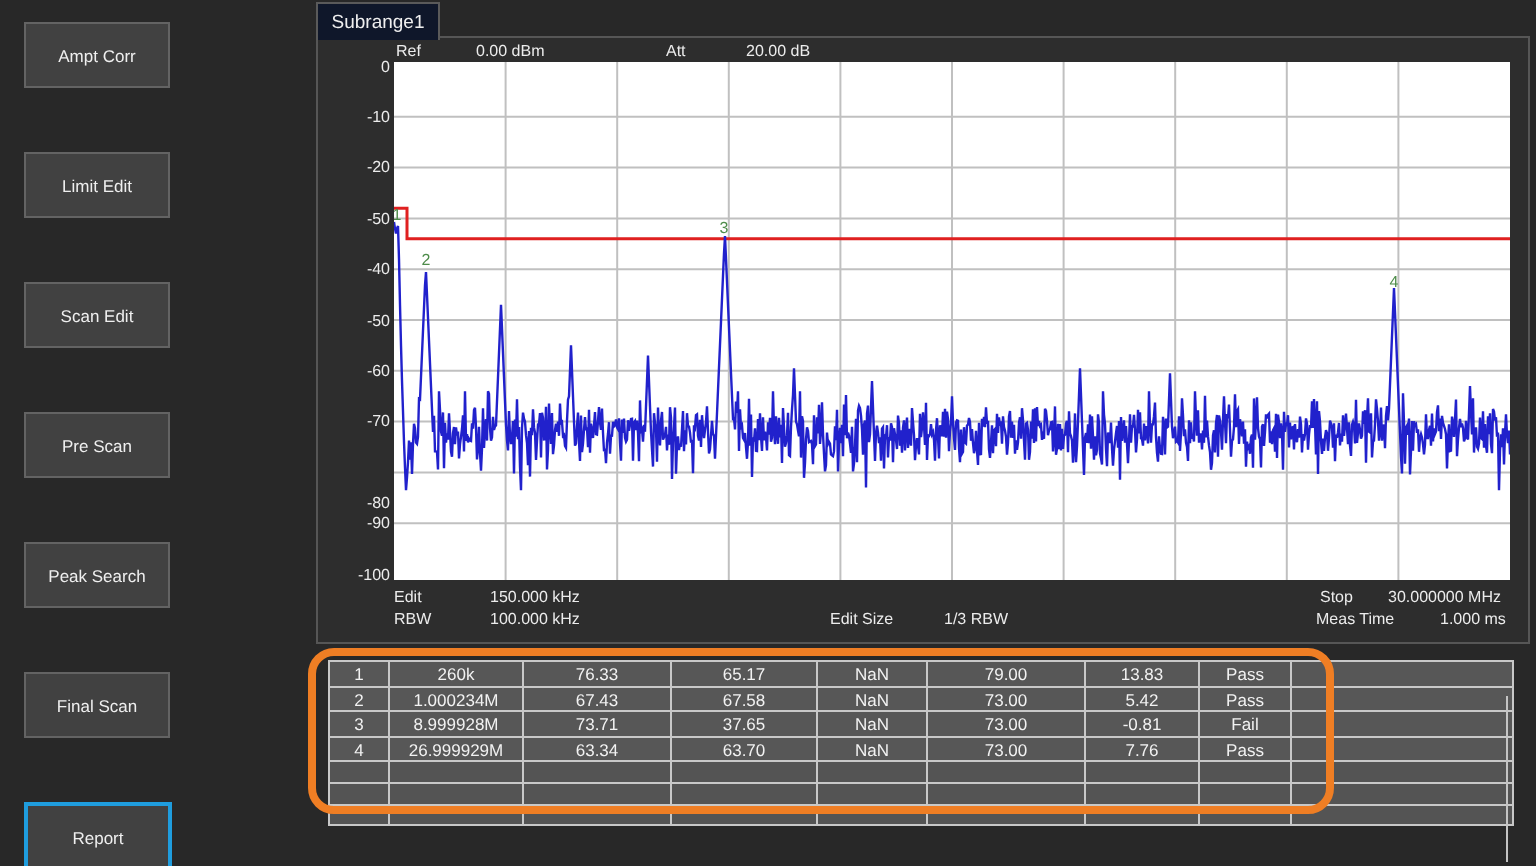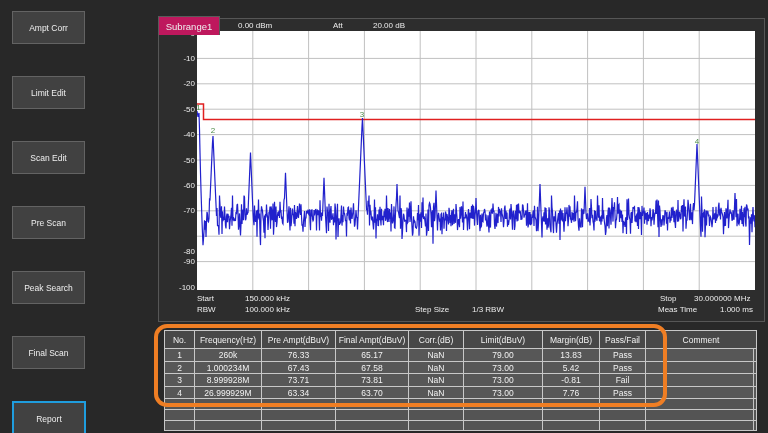--- a/index.html
+++ b/index.html
@@ -1,18 +1,18 @@
 <!DOCTYPE html>
 <html><head><meta charset="utf-8"><style>
 html,body{margin:0;padding:0}
 body{width:768px;height:433px;background:#282828;font-family:"Liberation Sans",sans-serif;position:relative;overflow:hidden}
 .btn{position:absolute;left:12px;width:71px;height:31px;background:#414141;border:1px solid #636363;color:#efefef;font-size:8.5px;display:flex;align-items:center;justify-content:center}
 .btn.rep{border:2px solid #1f9dde;width:70px;height:32px}
 .panel{position:absolute;left:158px;top:18px;width:605px;height:302px;background:#2d2d2d;border:1px solid #565656}
-.tab{position:absolute;left:158px;top:16px;width:60px;height:18px;background:#be185d;border:1px solid #5a5a5a;border-bottom:none;color:#efefef;font-size:9.5px;display:flex;align-items:center;justify-content:center;z-index:3}
+.tab{position:absolute;left:158px;top:1px;width:60px;height:18px;background:#0f172a;border:1px solid #5a5a5a;border-bottom:none;color:#efefef;font-size:9.5px;display:flex;align-items:center;justify-content:center;z-index:3}
 .lab{position:absolute;color:#ececec;font-size:8px;z-index:2;white-space:nowrap}
 .yl{position:absolute;width:24px;left:171px;text-align:right;color:#ececec;font-size:8px;z-index:2}
 #plot{position:absolute;left:197px;top:31px;z-index:2}
 table{position:absolute;left:164px;top:330px;border-collapse:collapse;table-layout:fixed;z-index:2;color:#f2f2f2;font-size:8.5px}
 td{border:1px solid #c8c8c8;text-align:center;padding:0;overflow:hidden;white-space:nowrap;font-weight:normal}
 tr.h{height:18px;background:#484848}
 tr.d{background:#575757}
 tr.e{background:#545454}
 .orange{position:absolute;left:154px;top:324px;width:505px;height:75px;border:4.5px solid #ef7e24;border-radius:13px;z-index:5}
 </style></head>
@@ -67,54 +67,43 @@
 <polyline points="196,104.1 203.5,104.1 203.5,119.4 756,119.4" fill="none" stroke="#e02020" stroke-width="1.5"></polyline>
 <polyline points="197,111.0 197.5,114.3 198,116.8 198.5,114.3 199,113.0 199.5,129.5 200,152.4 200.5,172.7 201,190.5 201.5,205.7 202,221.0 202.5,233.7 203,245.1 203.5,238.7 204,231.1 204.5,220.3 205,229.8 205.5,221.1 206,237.0 206.5,222.0 207,211.9 207.5,214.1 208,221.3 208.5,221.9 209,218.5 209.5,199.4 210,199.7 210.5,188.3 211,176.9 211.5,165.4 212,154.0 212.5,142.6 213,136.0 213.5,147.4 214,158.9 214.5,170.3 215,181.7 215.5,193.2 216,204.6 216.5,216.0 217,207.9 217.5,225.7 218,225.7 218.5,226.0 219,234.7 219.5,195.6 220,204.9 220.5,215.8 221,217.8 221.5,206.2 222,234.1 222.5,211.4 223,221.3 223.5,216.7 224,219.8 224.5,206.6 225,215.9 225.5,225.8 226,228.4 226.5,216.6 227,213.5 227.5,222.1 228,213.7 228.5,217.7 229,215.8 229.5,229.2 230,222.1 230.5,218.4 231,214.5 231.5,207.7 232,225.7 232.5,195.6 233,220.4 233.5,217.1 234,221.2 234.5,219.4 235,220.3 235.5,220.5 236,211.7 236.5,214.3 237,205.0 237.5,203.9 238,213.8 238.5,229.7 239,223.7 239.5,213.4 240,226.5 240.5,235.4 241,224.4 241.5,204.2 242,224.0 242.5,214.2 243,209.6 243.5,220.3 244,195.6 244.5,196.9 245,214.1 245.5,220.3 246,218.7 246.5,208.4 247,214.9 247.5,213.2 248,212.7 248.5,200.6 249,188.6 249.5,176.5 250,164.4 250.5,152.4 251,164.4 251.5,176.5 252,188.6 252.5,200.6 253,212.4 253.5,220.2 254,225.2 254.5,205.5 255,217.8 255.5,222.0 256,218.6 256.5,210.5 257,236.7 257.5,209.8 258,218.3 258.5,199.6 259,219.6 259.5,213.5 260,233.3 260.5,245.1 261,214.0 261.5,206.3 262,209.3 262.5,210.8 263,217.6 263.5,221.5 264,232.6 264.5,215.5 265,238.3 265.5,213.9 266,217.6 266.5,204.6 267,213.7 267.5,216.5 268,230.0 268.5,220.6 269,212.2 269.5,212.1 270,206.5 270.5,228.7 271,206.4 271.5,208.9 272,219.7 272.5,219.6 273,203.4 273.5,234.7 274,225.0 274.5,201.8 275,214.5 275.5,222.0 276,206.5 276.5,227.1 277,222.7 277.5,215.1 278,211.9 278.5,215.9 279,210.8 279.5,217.9 280,201.8 280.5,211.5 281,211.0 281.5,218.0 282,217.5 282.5,223.0 283,223.9 283.5,210.3 284,199.9 284.5,198.1 285,185.4 285.5,172.7 286,185.4 286.5,198.1 287,210.8 287.5,222.8 288,221.7 288.5,213.1 289,206.3 289.5,220.7 290,230.5 290.5,207.8 291,226.1 291.5,221.8 292,214.8 292.5,208.5 293,215.1 293.5,213.9 294,223.6 294.5,204.9 295,226.3 295.5,211.8 296,215.0 296.5,219.0 297,212.8 297.5,206.0 298,217.1 298.5,217.3 299,210.6 299.5,203.5 300,211.3 300.5,214.9 301,204.3 301.5,216.3 302,225.6 302.5,224.3 303,231.6 303.5,221.3 304,217.0 304.5,211.1 305,226.9 305.5,218.0 306,217.9 306.5,210.9 307,213.2 307.5,212.6 308,209.7 308.5,213.7 309,214.6 309.5,209.2 310,221.5 310.5,230.3 311,209.8 311.5,216.4 312,209.3 312.5,218.9 313,220.8 313.5,219.8 314,210.1 314.5,215.4 315,212.4 315.5,209.5 316,209.4 316.5,230.4 317,211.2 317.5,210.5 318,215.1 318.5,210.3 319,216.5 319.5,230.6 320,200.2 320.5,215.5 321,214.6 321.5,220.8 322,212.4 322.5,215.9 323,203.2 323.5,190.5 324,177.8 324.5,190.5 325,203.2 325.5,215.9 326,224.8 326.5,233.3 327,206.6 327.5,211.5 328,214.6 328.5,230.9 329,203.8 329.5,217.9 330,222.7 330.5,210.3 331,206.0 331.5,219.8 332,218.7 332.5,217.4 333,213.4 333.5,225.2 334,217.3 334.5,222.4 335,203.6 335.5,208.8 336,239.5 336.5,221.2 337,213.5 337.5,203.8 338,236.9 338.5,222.3 339,218.2 339.5,225.0 340,221.8 340.5,223.4 341,214.6 341.5,205.5 342,225.6 342.5,215.1 343,222.2 343.5,206.6 344,213.1 344.5,213.3 345,216.3 345.5,221.3 346,219.9 346.5,236.6 347,212.7 347.5,213.8 348,207.6 348.5,207.2 349,217.9 349.5,220.3 350,209.9 350.5,223.5 351,207.6 351.5,214.5 352,219.0 352.5,215.0 353,211.0 353.5,203.2 354,215.7 354.5,226.7 355,224.6 355.5,217.8 356,210.4 356.5,217.0 357,217.8 357.5,229.4 358,218.0 358.5,206.6 359,195.1 359.5,183.7 360,172.3 360.5,160.9 361,149.4 361.5,138.0 362,126.6 362.5,118.0 363,129.4 363.5,140.9 364,152.3 364.5,163.7 365,175.2 365.5,186.6 366,198.0 366.5,209.4 367,209.1 367.5,214.7 368,200.8 368.5,206.4 369,195.6 369.5,225.5 370,204.7 370.5,213.5 371,212.6 371.5,219.0 372,219.9 372.5,216.5 373,223.6 373.5,229.4 374,220.9 374.5,199.4 375,222.8 375.5,207.2 376,238.5 376.5,218.7 377,220.7 377.5,214.2 378,225.4 378.5,225.5 379,209.5 379.5,220.1 380,206.7 380.5,218.3 381,225.5 381.5,208.7 382,220.2 382.5,215.8 383,218.5 383.5,225.2 384,211.2 384.5,217.3 385,208.9 385.5,220.8 386,218.8 386.5,195.6 387,214.1 387.5,222.1 388,208.1 388.5,216.7 389,221.9 389.5,208.9 390,218.7 390.5,212.4 391,231.5 391.5,204.0 392,213.9 392.5,223.4 393,221.5 393.5,217.7 394,206.4 394.5,227.6 395,228.0 395.5,213.5 396,204.7 396.5,197.5 397,184.1 397.5,197.5 398,210.8 398.5,212.2 399,215.3 399.5,218.1 400,195.6 400.5,228.8 401,208.1 401.5,210.6 402,238.9 402.5,231.6 403,219.6 403.5,213.7 404,215.5 404.5,221.0 405,220.6 405.5,220.4 406,222.1 406.5,232.1 407,207.6 407.5,223.1 408,222.2 408.5,208.6 409,216.7 409.5,202.4 410,222.0 410.5,216.1 411,201.2 411.5,216.9 412,226.9 412.5,235.7 413,232.6 413.5,216.3 414,222.0 414.5,220.9 415,221.8 415.5,227.2 416,227.7 416.5,228.1 417,225.7 417.5,213.1 418,220.1 418.5,204.9 419,235.7 419.5,221.5 420,213.9 420.5,221.6 421,212.4 421.5,228.1 422,202.2 422.5,217.6 423,197.5 423.5,219.1 424,216.3 424.5,217.8 425,221.8 425.5,226.4 426,213.4 426.5,235.7 427,231.8 427.5,222.8 428,209.4 428.5,231.1 429,205.3 429.5,202.9 430,204.0 430.5,207.8 431,214.7 431.5,227.3 432,212.3 432.5,210.3 433,243.7 433.5,206.8 434,202.8 434.5,221.1 435,217.2 435.5,203.8 436,190.5 436.5,203.8 437,217.2 437.5,230.5 438,216.5 438.5,212.8 439,216.2 439.5,221.6 440,218.6 440.5,230.4 441,214.3 441.5,213.6 442,234.2 442.5,218.1 443,218.7 443.5,212.6 444,228.7 444.5,218.6 445,220.2 445.5,211.6 446,213.6 446.5,231.1 447,214.1 447.5,217.2 448,220.0 448.5,224.5 449,207.8 449.5,211.7 450,222.9 450.5,215.1 451,226.3 451.5,213.8 452,210.2 452.5,225.2 453,214.9 453.5,208.8 454,224.0 454.5,214.4 455,220.3 455.5,222.8 456,204.0 456.5,210.9 457,217.6 457.5,230.1 458,222.7 458.5,219.1 459,222.9 459.5,227.2 460,206.9 460.5,218.6 461,214.1 461.5,206.2 462,212.7 462.5,222.5 463,201.4 463.5,230.0 464,217.7 464.5,218.0 465,217.2 465.5,212.0 466,217.1 466.5,216.0 467,220.0 467.5,230.4 468,215.0 468.5,209.1 469,218.9 469.5,229.2 470,212.6 470.5,215.2 471,218.1 471.5,205.9 472,218.4 472.5,204.4 473,218.9 473.5,205.8 474,209.6 474.5,225.6 475,215.7 475.5,211.4 476,198.1 476.5,211.4 477,219.1 477.5,225.0 478,211.3 478.5,210.2 479,210.4 479.5,224.0 480,231.1 480.5,214.8 481,226.9 481.5,226.0 482,213.6 482.5,221.2 483,221.7 483.5,212.8 484,212.3 484.5,209.0 485,211.0 485.5,220.4 486,214.5 486.5,221.6 487,226.6 487.5,224.1 488,215.4 488.5,225.2 489,232.5 489.5,211.4 490,227.1 490.5,227.0 491,209.4 491.5,213.3 492,208.4 492.5,213.6 493,203.6 493.5,211.8 494,210.4 494.5,224.7 495,228.9 495.5,221.0 496,212.7 496.5,226.6 497,215.1 497.5,214.5 498,223.1 498.5,206.9 499,216.5 499.5,208.7 500,212.8 500.5,210.7 501,221.9 501.5,208.2 502,213.6 502.5,215.3 503,218.4 503.5,227.3 504,221.5 504.5,208.2 505,205.5 505.5,218.9 506,210.8 506.5,219.0 507,212.4 507.5,226.8 508,220.2 508.5,224.9 509,221.2 509.5,211.3 510,208.6 510.5,219.4 511,204.1 511.5,210.0 512,220.3 512.5,229.8 513,211.8 513.5,211.4 514,214.9 514.5,229.9 515,226.0 515.5,210.8 516,219.3 516.5,204.7 517,221.5 517.5,204.2 518,220.7 518.5,203.5 519,213.0 519.5,210.5 520,213.0 520.5,212.4 521,219.9 521.5,217.8 522,219.4 522.5,204.4 523,205.4 523.5,210.3 524,217.6 524.5,215.3 525,214.5 525.5,211.2 526,211.0 526.5,225.7 527,219.8 527.5,203.2 528,227.4 528.5,224.4 529,211.9 529.5,224.6 530,212.0 530.5,225.2 531,214.4 531.5,224.5 532,217.7 532.5,217.4 533,211.8 533.5,210.5 534,226.1 534.5,205.7 535,216.7 535.5,218.1 536,220.2 536.5,231.3 537,223.4 537.5,206.7 538,231.1 538.5,223.2 539,210.8 539.5,197.5 540,184.1 540.5,197.5 541,210.8 541.5,224.1 542,237.5 542.5,218.8 543,216.5 543.5,221.4 544,212.2 544.5,221.6 545,207.3 545.5,224.4 546,208.1 546.5,218.1 547,229.8 547.5,218.2 548,227.6 548.5,224.9 549,207.2 549.5,211.4 550,226.7 550.5,229.2 551,232.3 551.5,195.6 552,207.3 552.5,211.9 553,224.5 553.5,233.1 554,216.3 554.5,218.6 555,221.5 555.5,211.3 556,224.4 556.5,232.8 557,224.7 557.5,220.7 558,216.6 558.5,213.0 559,223.8 559.5,210.5 560,239.9 560.5,208.5 561,220.4 561.5,216.4 562,210.2 562.5,221.4 563,213.0 563.5,222.0 564,231.6 564.5,220.7 565,207.2 565.5,221.3 566,213.1 566.5,213.2 567,207.4 567.5,215.1 568,226.2 568.5,219.9 569,204.9 569.5,216.7 570,206.2 570.5,219.2 571,219.5 571.5,222.8 572,211.8 572.5,220.2 573,213.1 573.5,215.3 574,221.7 574.5,195.6 575,213.5 575.5,221.3 576,212.2 576.5,212.2 577,208.1 577.5,201.3 578,218.5 578.5,226.5 579,230.8 579.5,218.2 580,224.0 580.5,226.9 581,227.0 581.5,208.4 582,212.9 582.5,227.2 583,209.3 583.5,213.7 584,213.3 584.5,200.0 585,186.7 585.5,200.0 586,213.3 586.5,219.1 587,216.6 587.5,213.3 588,220.8 588.5,220.3 589,221.2 589.5,208.1 590,225.5 590.5,216.5 591,199.1 591.5,207.6 592,218.1 592.5,214.7 593,221.3 593.5,223.5 594,230.5 594.5,210.2 595,221.6 595.5,211.1 596,219.4 596.5,217.6 597,220.8 597.5,195.6 598,209.4 598.5,217.8 599,205.2 599.5,221.3 600,218.9 600.5,216.6 601,224.7 601.5,215.3 602,221.4 602.5,197.9 603,218.7 603.5,210.3 604,218.2 604.5,222.7 605,226.1 605.5,234.9 606,231.4 606.5,217.7 607,215.1 607.5,226.2 608,211.7 608.5,207.5 609,228.4 609.5,207.7 610,210.3 610.5,215.9 611,224.8 611.5,209.9 612,198.1 612.5,211.4 613,221.6 613.5,207.0 614,209.1 614.5,202.3 615,215.0 615.5,228.3 616,220.3 616.5,219.7 617,213.5 617.5,197.1 618,213.6 618.5,205.5 619,204.6 619.5,222.0 620,209.6 620.5,212.9 621,218.2 621.5,210.8 622,221.9 622.5,214.6 623,233.3 623.5,220.8 624,224.0 624.5,223.1 625,226.9 625.5,218.7 626,217.3 626.5,233.9 627,199.2 627.5,219.9 628,210.7 628.5,198.6 629,214.0 629.5,218.4 630,219.6 630.5,233.7 631,213.3 631.5,212.1 632,223.0 632.5,216.1 633,207.1 633.5,209.2 634,207.4 634.5,206.8 635,221.4 635.5,215.7 636,222.1 636.5,215.2 637,214.2 637.5,225.9 638,206.9 638.5,229.0 639,207.3 639.5,211.0 640,219.1 640.5,211.7 641,216.2 641.5,234.9 642,205.9 642.5,215.9 643,212.0 643.5,212.4 644,207.6 644.5,223.7 645,211.3 645.5,219.7 646,213.8 646.5,213.5 647,224.7 647.5,212.0 648,219.3 648.5,221.1 649,214.5 649.5,218.8 650,208.3 650.5,212.2 651,226.2 651.5,217.0 652,220.3 652.5,217.1 653,209.2 653.5,211.9 654,224.8 654.5,217.3 655,212.5 655.5,214.0 656,200.6 656.5,214.0 657,199.5 657.5,212.0 658,227.2 658.5,200.6 659,237.0 659.5,205.5 660,210.7 660.5,220.6 661,227.0 661.5,219.3 662,225.4 662.5,218.7 663,215.1 663.5,216.6 664,225.4 664.5,219.1 665,210.3 665.5,211.8 666,213.8 666.5,223.8 667,211.7 667.5,230.6 668,217.3 668.5,218.9 669,216.1 669.5,211.5 670,222.7 670.5,216.8 671,220.8 671.5,207.6 672,218.0 672.5,212.8 673,206.8 673.5,214.2 674,222.1 674.5,211.1 675,222.8 675.5,228.0 676,212.4 676.5,210.9 677,213.0 677.5,221.7 678,199.9 678.5,221.5 679,216.4 679.5,211.7 680,214.8 680.5,219.3 681,217.9 681.5,205.7 682,211.9 682.5,205.1 683,231.4 683.5,209.5 684,199.2 684.5,215.8 685,216.2 685.5,206.6 686,228.7 686.5,220.7 687,220.3 687.5,212.2 688,199.7 688.5,204.6 689,210.6 689.5,220.3 690,215.9 690.5,203.8 691,220.3 691.5,214.5 692,212.3 692.5,224.1 693,208.1 693.5,203.0 694,210.2 694.5,204.3 695,192.3 695.5,180.2 696,168.1 696.5,156.1 697,144.0 697.5,156.1 698,168.1 698.5,180.2 699,192.3 699.5,204.3 700,216.4 700.5,228.5 701,236.7 701.5,196.6 702,211.1 702.5,231.8 703,213.8 703.5,212.8 704,217.4 704.5,209.3 705,237.2 705.5,225.5 706,210.5 706.5,225.4 707,210.7 707.5,212.7 708,212.1 708.5,216.4 709,214.6 709.5,225.9 710,218.8 710.5,217.0 711,218.7 711.5,222.1 712,227.2 712.5,222.3 713,207.1 713.5,219.0 714,219.0 714.5,214.9 715,212.9 715.5,222.9 716,206.8 716.5,220.7 717,214.2 717.5,217.0 718,215.8 718.5,206.0 719,202.7 719.5,215.6 720,209.3 720.5,219.5 721,207.9 721.5,211.4 722,212.9 722.5,214.5 723,217.1 723.5,234.2 724,220.4 724.5,212.1 725,225.5 725.5,225.3 726,208.3 726.5,211.2 727,218.5 727.5,209.6 728,199.8 728.5,228.1 729,219.6 729.5,213.9 730,209.4 730.5,213.6 731,211.7 731.5,214.0 732,220.7 732.5,219.3 733,210.4 733.5,218.7 734,219.7 734.5,206.4 735,193.0 735.5,206.4 736,217.2 736.5,199.1 737,226.3 737.5,216.1 738,213.7 738.5,223.4 739,224.4 739.5,221.7 740,208.8 740.5,219.0 741,219.5 741.5,205.7 742,223.9 742.5,212.0 743,223.0 743.5,226.4 744,208.2 744.5,217.1 745,206.7 745.5,222.1 746,226.6 746.5,204.5 747,205.8 747.5,210.2 748,208.6 748.5,218.4 749,216.3 749.5,245.1 750,225.5 750.5,217.2 751,223.6 751.5,214.2 752,232.2 752.5,216.7 753,207.1 753.5,217.5 754,221.5 754.5,215.3 755,227.2" fill="none" stroke="#2121cc" stroke-width="1.2"></polyline>
 <g fill="#4e8c4a" font-size="8px" font-family="Liberation Sans" text-anchor="middle">
 <text x="198.5" y="110">1</text>
 <text x="213" y="132.5">2</text>
 <text x="362" y="116.5">3</text>
 <text x="697" y="143.5">4</text>
 </g>
 </g>
 </svg>
-<div class="lab" style="left:197px;top:293.5px">Start</div>
+<div class="lab" style="left:197px;top:293.5px">Edit</div>
 <div class="lab" style="left:245px;top:293.5px">150.000 kHz</div>
 <div class="lab" style="left:660px;top:293.5px">Stop</div>
 <div class="lab" style="left:694px;top:293.5px">30.000000 MHz</div>
 <div class="lab" style="left:197px;top:305px">RBW</div>
 <div class="lab" style="left:245px;top:305px">100.000 kHz</div>
-<div class="lab" style="left:415px;top:305px">Step Size</div>
+<div class="lab" style="left:415px;top:305px">Edit Size</div>
 <div class="lab" style="left:472px;top:305px">1/3 RBW</div>
 <div class="lab" style="left:658px;top:305px">Meas Time</div>
 <div class="lab" style="left:720px;top:305px">1.000 ms</div>
 <table>
 <colgroup>
       <col style="width:30px">
       <col style="width:67px">
       <col style="width:74px">
       <col style="width:73px">
       <col style="width:55px">
       <col style="width:79px">
       <col style="width:57px">
       <col style="width:46px">
       <col style="width:111px">
     </colgroup>
 <tbody>
-      <tr class="h">
-        <td>No.</td>
-        <td>Frequency(Hz)</td>
-        <td>Pre Ampt(dBuV)</td>
-        <td>Final Ampt(dBuV)</td>
-        <td>Corr.(dB)</td>
-        <td>Limit(dBuV)</td>
-        <td>Margin(dB)</td>
-        <td>Pass/Fail</td>
-        <td>Comment</td>
-      </tr>
 <tr class="d" style="height:13px">
         <td>1</td>
         <td>260k</td>
         <td>76.33</td>
         <td>65.17</td>
         <td>NaN</td>
         <td>79.00</td>
         <td>13.83</td>
         <td>Pass</td>
         <td></td>
@@ -127,21 +116,21 @@
         <td>NaN</td>
         <td>73.00</td>
         <td>5.42</td>
         <td>Pass</td>
         <td></td>
       </tr>
 <tr class="d" style="height:13px">
         <td>3</td>
         <td>8.999928M</td>
         <td>73.71</td>
-        <td>73.81</td>
+        <td>37.65</td>
         <td>NaN</td>
         <td>73.00</td>
         <td>-0.81</td>
         <td>Fail</td>
         <td></td>
       </tr>
 <tr class="d" style="height:12px">
         <td>4</td>
         <td>26.999929M</td>
         <td>63.34</td>

